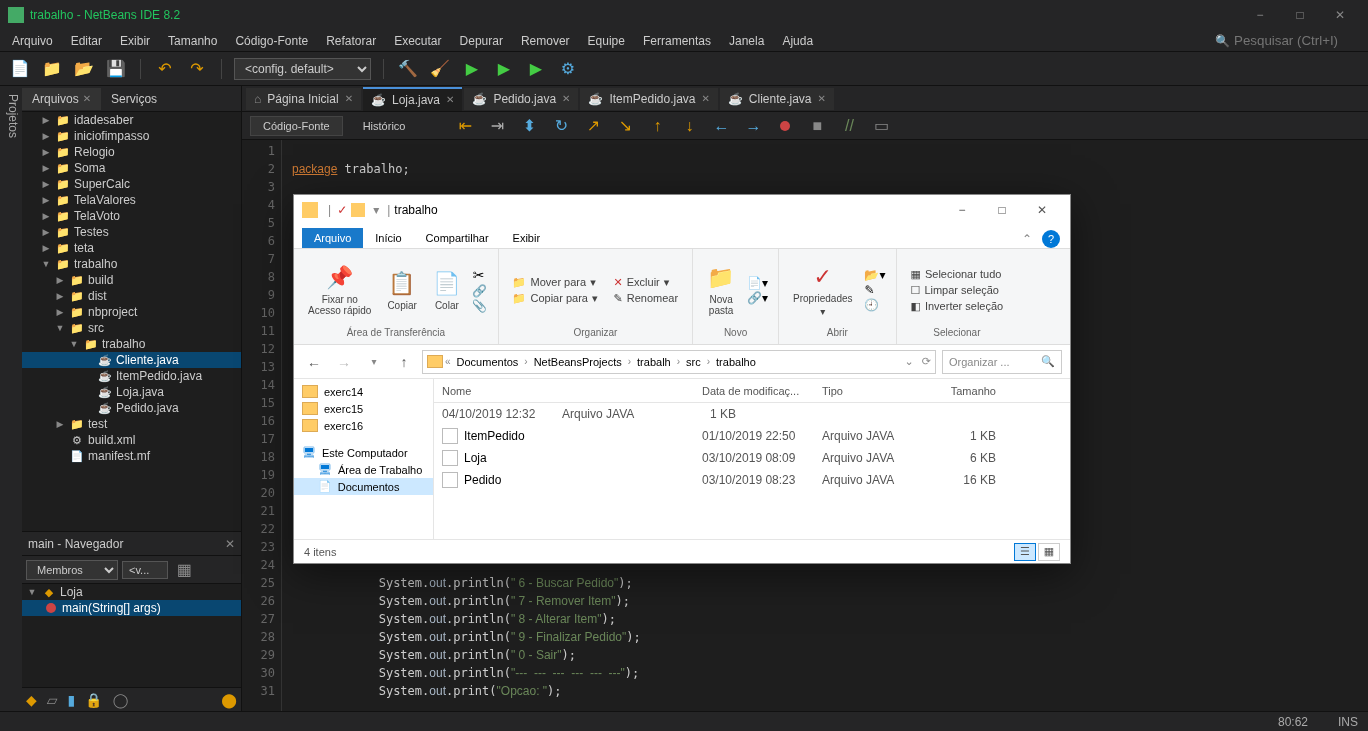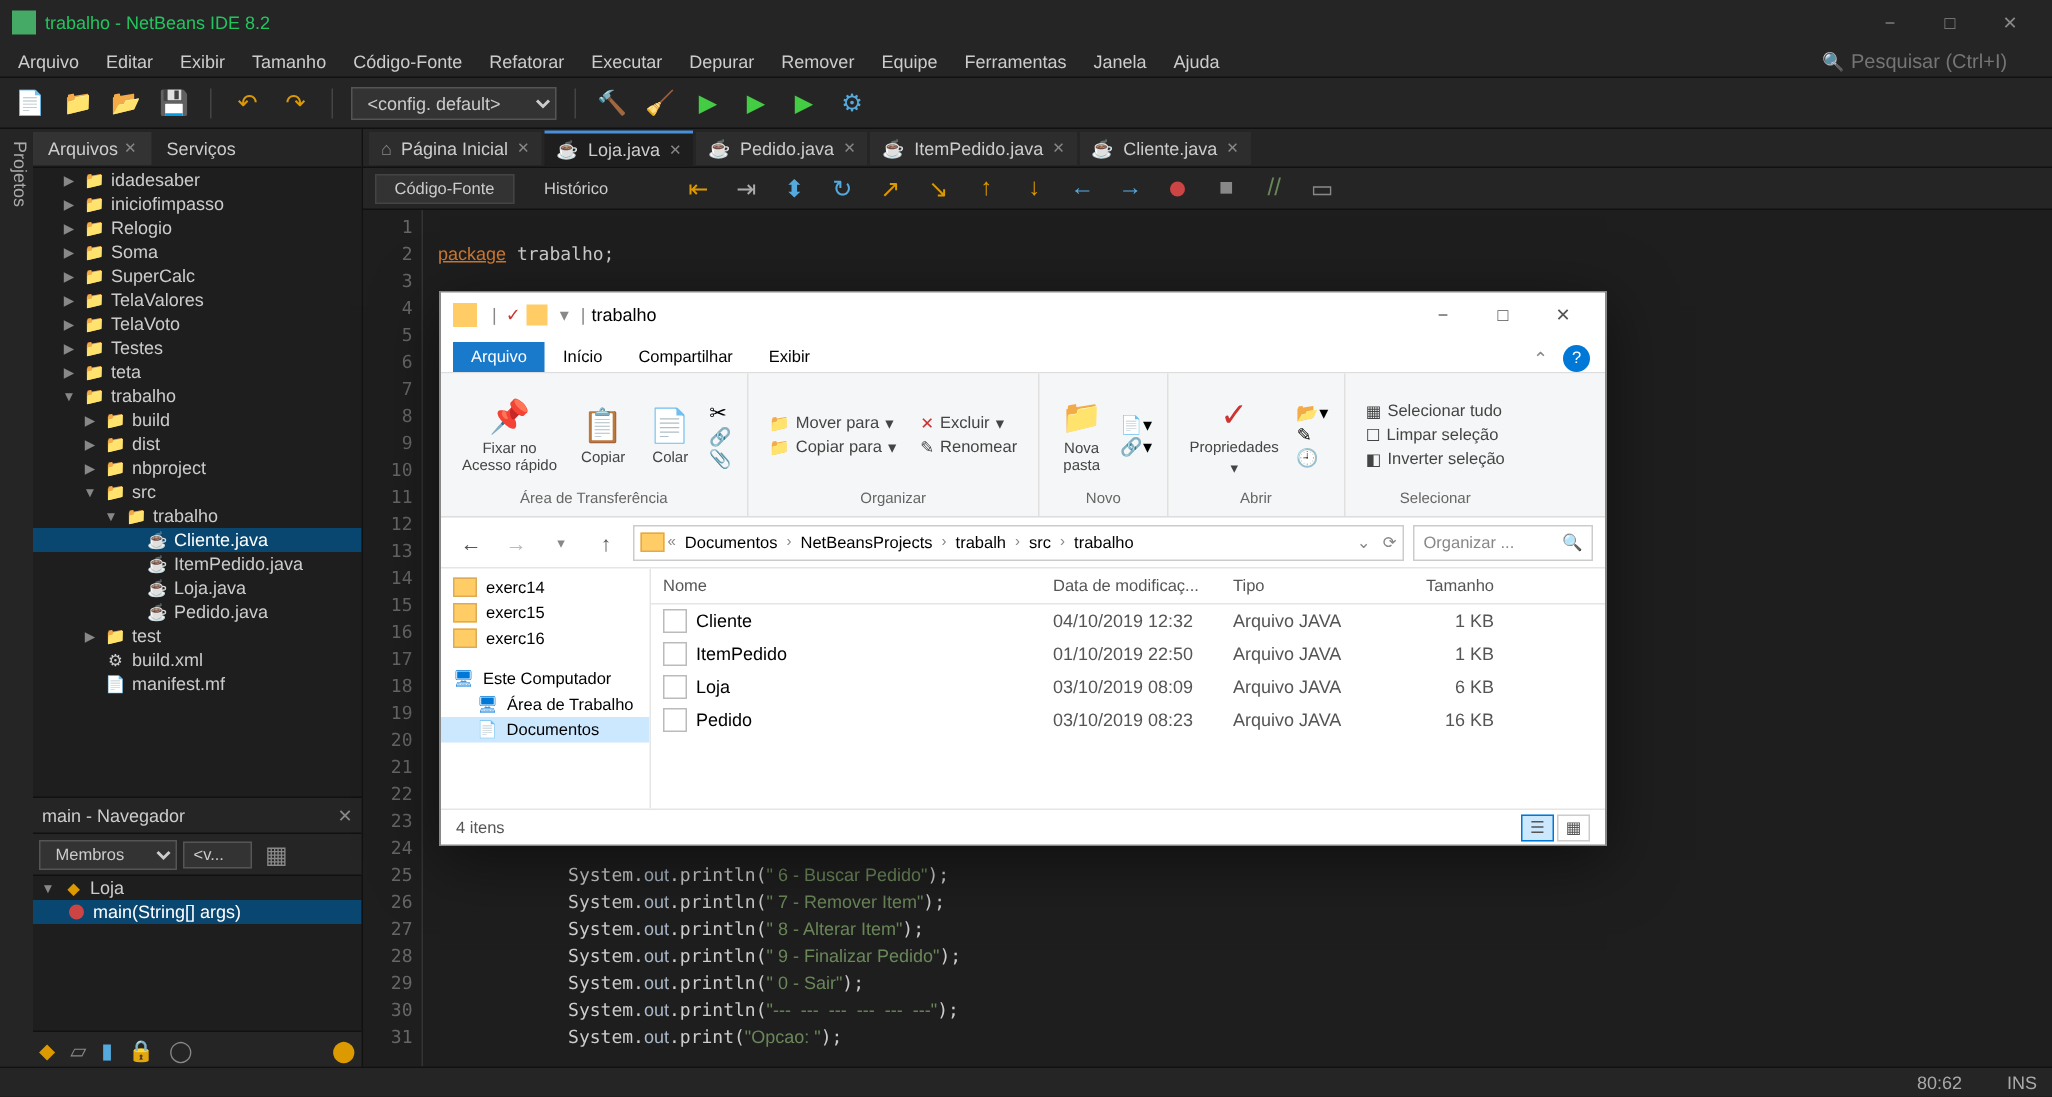--- a/index.html
+++ b/index.html
@@ -593,24 +593,20 @@
       </div>
     <div class="ex-list">
       <div class="ex-cols">
         <div class="c-name">Nome</div>
         <div class="c-date">Data de modificaç...</div>
         <div class="c-type">Tipo</div>
         <div class="c-size">Tamanho</div>
       </div>
       <div id="exrows">
           <div class="ex-row">
-            <div class="c-name">
-              <span class="fileico"></span>
-              <span>Cliente</span>
-            </div>
             <div class="c-date">04/10/2019 12:32</div>
             <div class="c-type">Arquivo JAVA</div>
             <div class="c-size">1 KB</div>
           </div>
           <div class="ex-row">
             <div class="c-name">
               <span class="fileico"></span>
               <span>ItemPedido</span>
             </div>
             <div class="c-date">01/10/2019 22:50</div>

